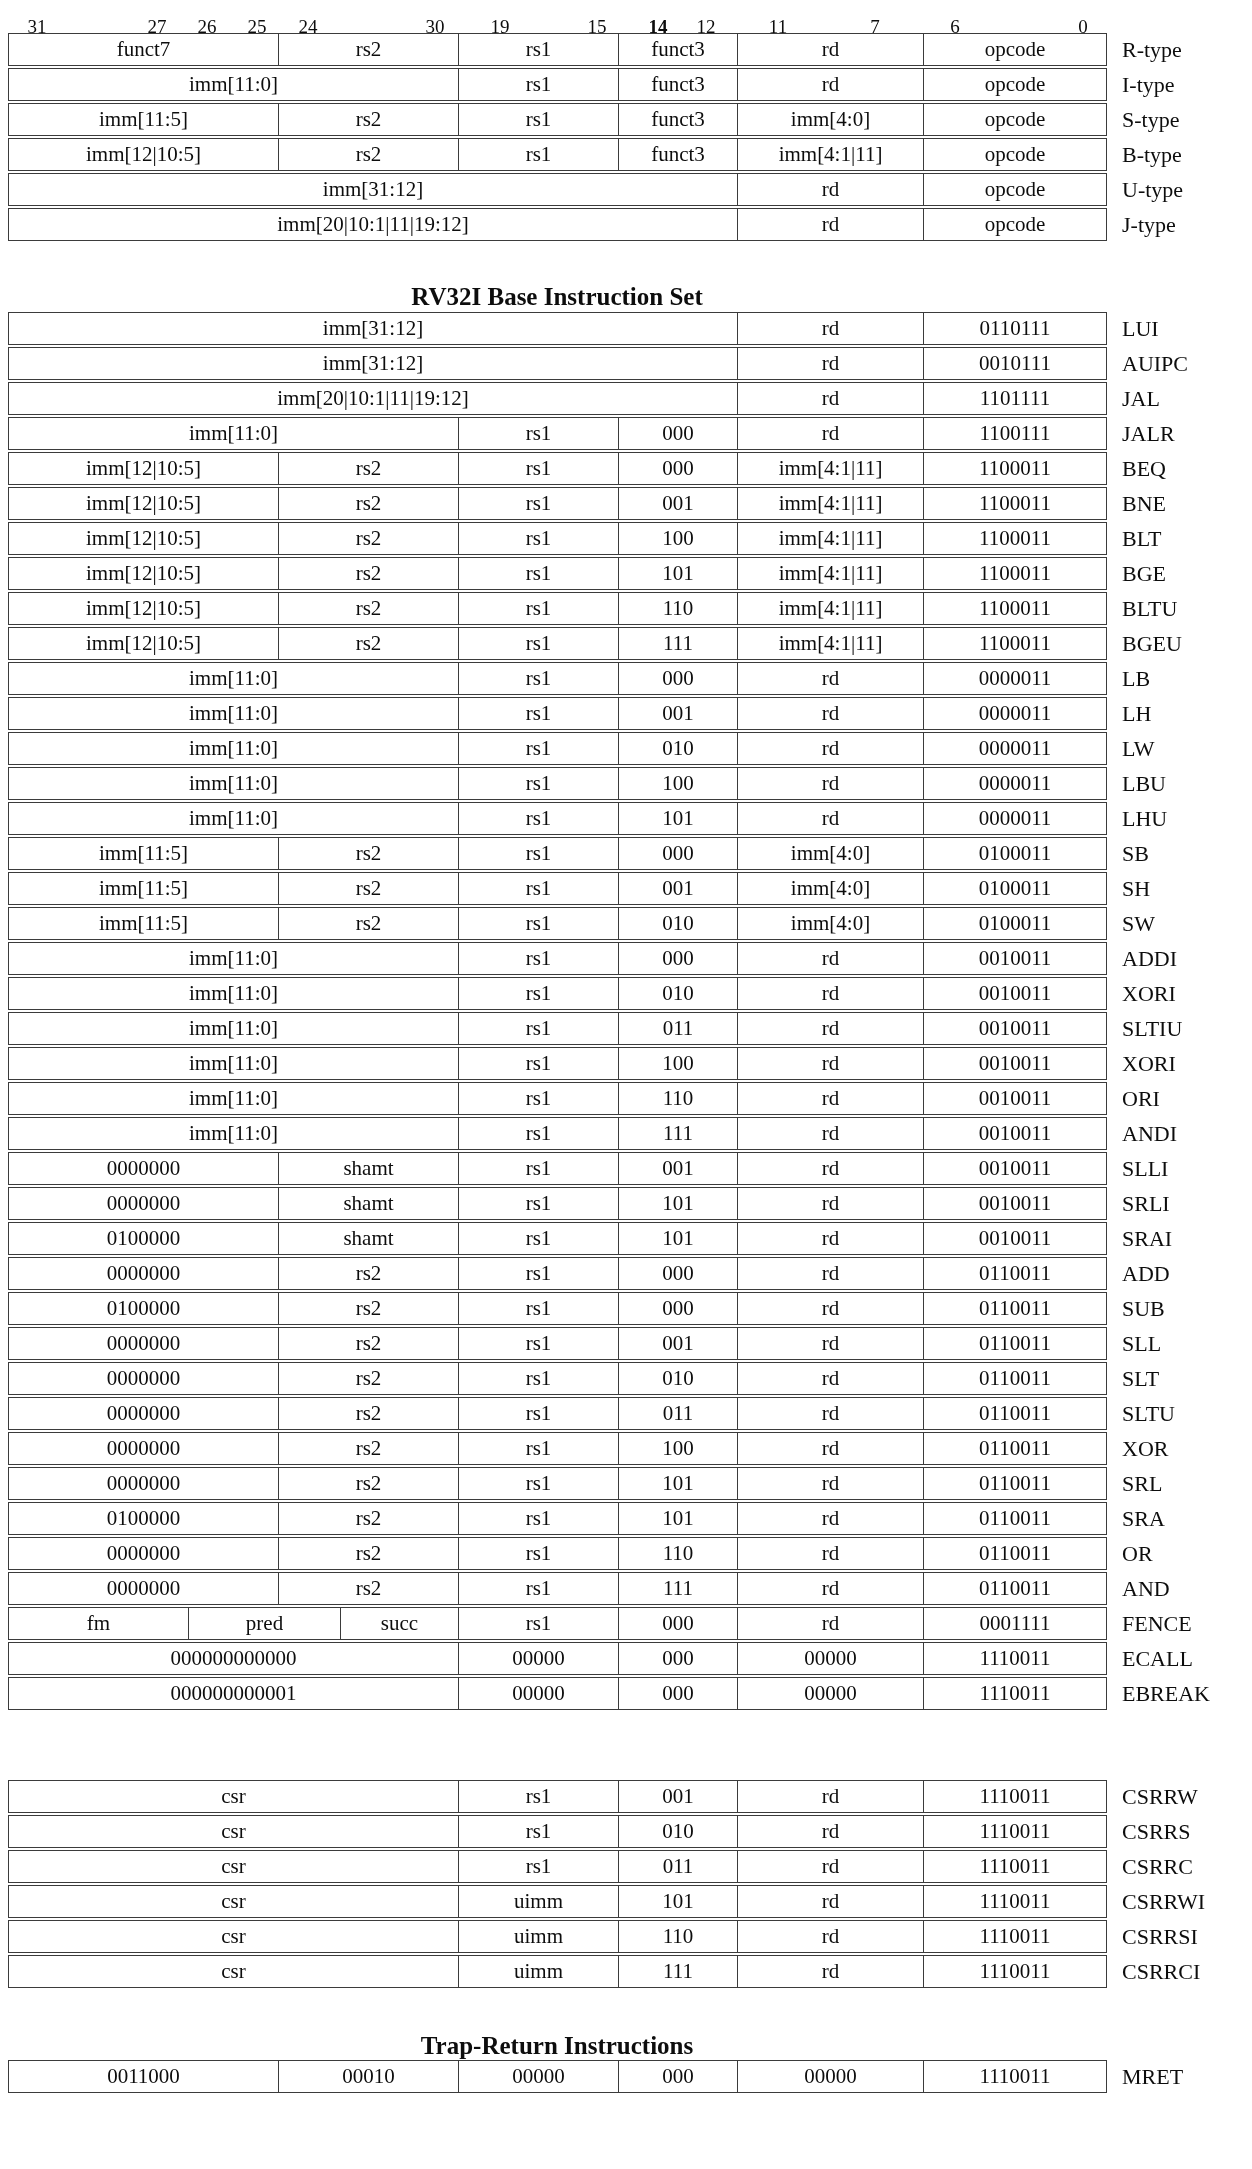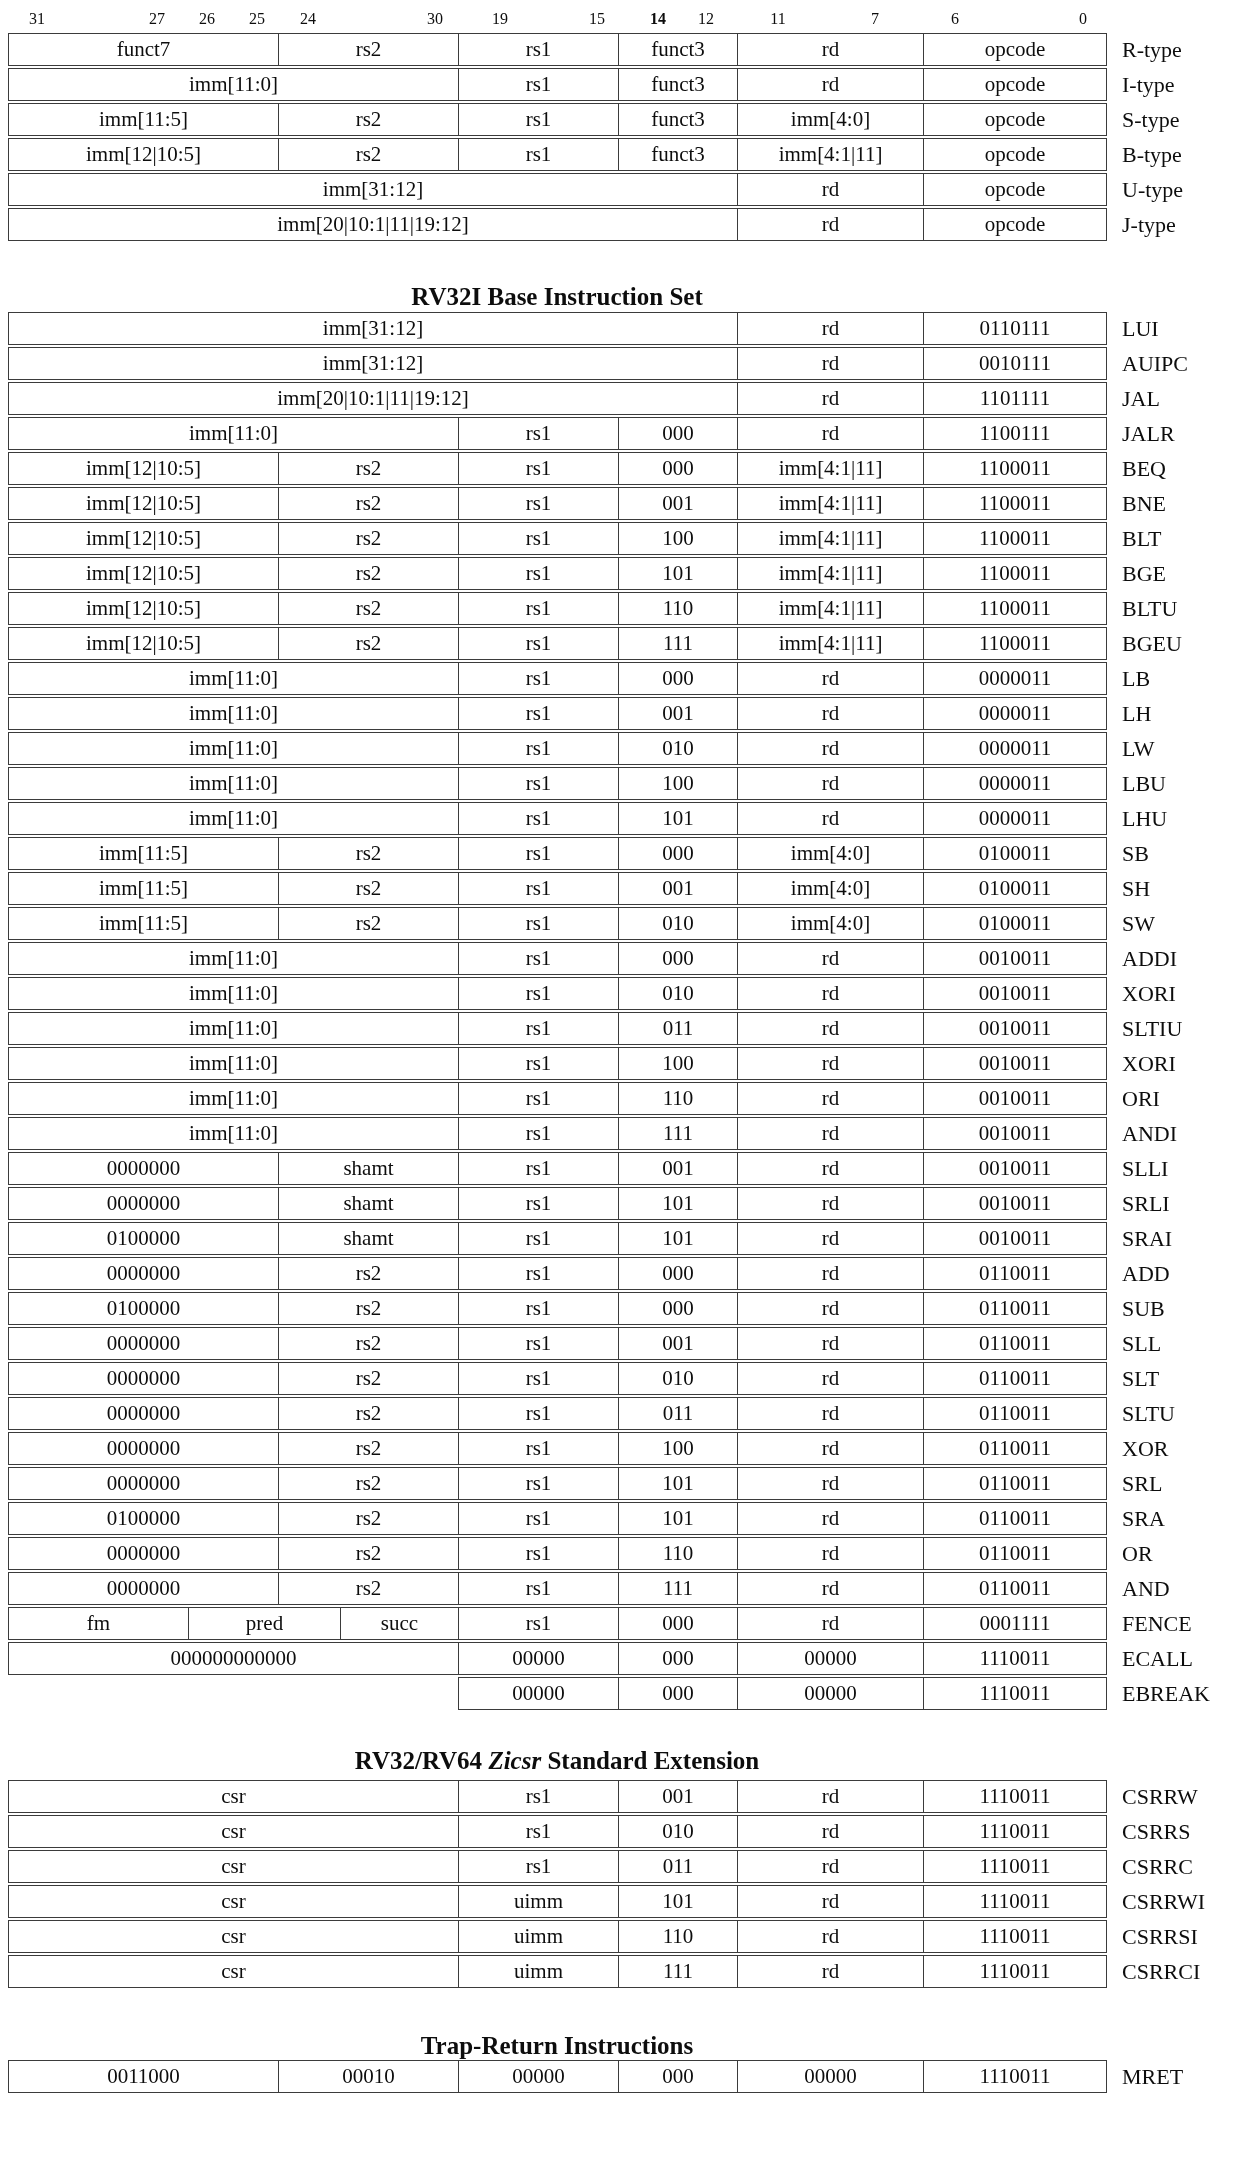--- a/index.html
+++ b/index.html
@@ -1,21 +1,21 @@
 <!DOCTYPE html>
 <html><head>
 <meta charset="utf-8">
 <style>
   html,body{margin:0;padding:0;background:#ffffff;}
   .page{
     position:relative;width:1252px;height:2169px;background:#ffffff;
     font-family:"Liberation Serif","DejaVu Serif",serif;color:#0d0d0d;overflow:hidden;
   }
   .ruler{position:absolute;left:0;top:7px;height:24px;width:100%;}
-  .bitnum{position:absolute;top:0;transform:translateX(-50%);font-size:16px;line-height:24px;}
+  .bitnum{position:absolute;top:8px;transform:translateX(-50%);font-size:19px;line-height:24px;}
   .itable{position:absolute;left:0;width:100%;}
   .irow{position:relative;height:33px;margin-bottom:2px;width:1099px;margin-left:8px;}
   .cell{
     position:absolute;top:0;height:33px;border:1px solid #3b3b3b;box-sizing:border-box;
     display:flex;align-items:center;justify-content:center;
     font-size:21px;line-height:1;background:#ffffff;white-space:nowrap;overflow:hidden;
   }
   .ilabel{
     position:absolute;left:1114px;top:0;height:33px;display:flex;align-items:center;
     font-size:22px;line-height:1;white-space:nowrap;
@@ -430,29 +430,29 @@
       </div>
       <div class="irow">
         <div class="cell" style="left: 0px; width: 451px;">000000000000</div>
         <div class="cell" style="left: 450px; width: 161px;">00000</div>
         <div class="cell" style="left: 610px; width: 120px;">000</div>
         <div class="cell" style="left: 729px; width: 187px;">00000</div>
         <div class="cell" style="left: 915px; width: 184px;">1110011</div>
         <span class="ilabel">ECALL</span>
       </div>
       <div class="irow">
+        <div class="cell" style="left: 0px; width: 451px;">000000000001</div>
         <div class="cell" style="left: 450px; width: 161px;">00000</div>
         <div class="cell" style="left: 610px; width: 120px;">000</div>
         <div class="cell" style="left: 729px; width: 187px;">00000</div>
         <div class="cell" style="left: 915px; width: 184px;">1110011</div>
         <span class="ilabel">EBREAK</span>
       </div>
     </div>
 
-  <div class="title" id="zicsr-title"><span>RV32/RV64 </span><i>Zicsr</i><span> Standard Extension</span></div>
   <div class="itable" id="zicsr-table">
       <div class="irow">
         <div class="cell" style="left: 0px; width: 451px;">csr</div>
         <div class="cell" style="left: 450px; width: 161px;">rs1</div>
         <div class="cell" style="left: 610px; width: 120px;">001</div>
         <div class="cell" style="left: 729px; width: 187px;">rd</div>
         <div class="cell" style="left: 915px; width: 184px;">1110011</div>
         <span class="ilabel">CSRRW</span>
       </div>
       <div class="irow">

